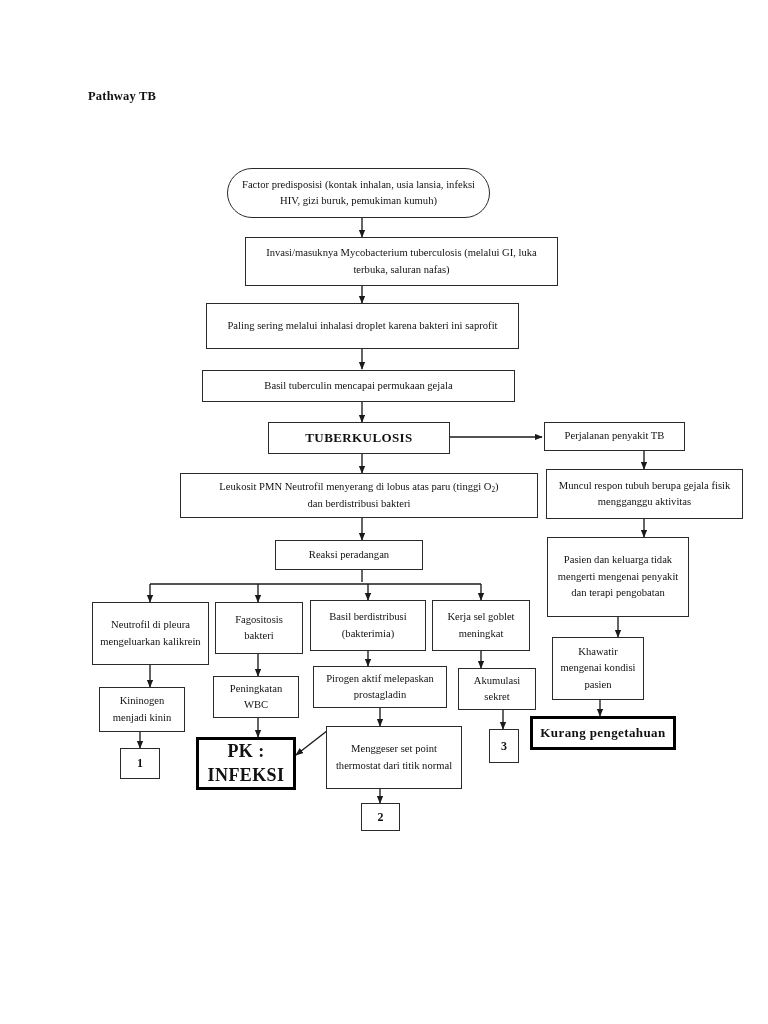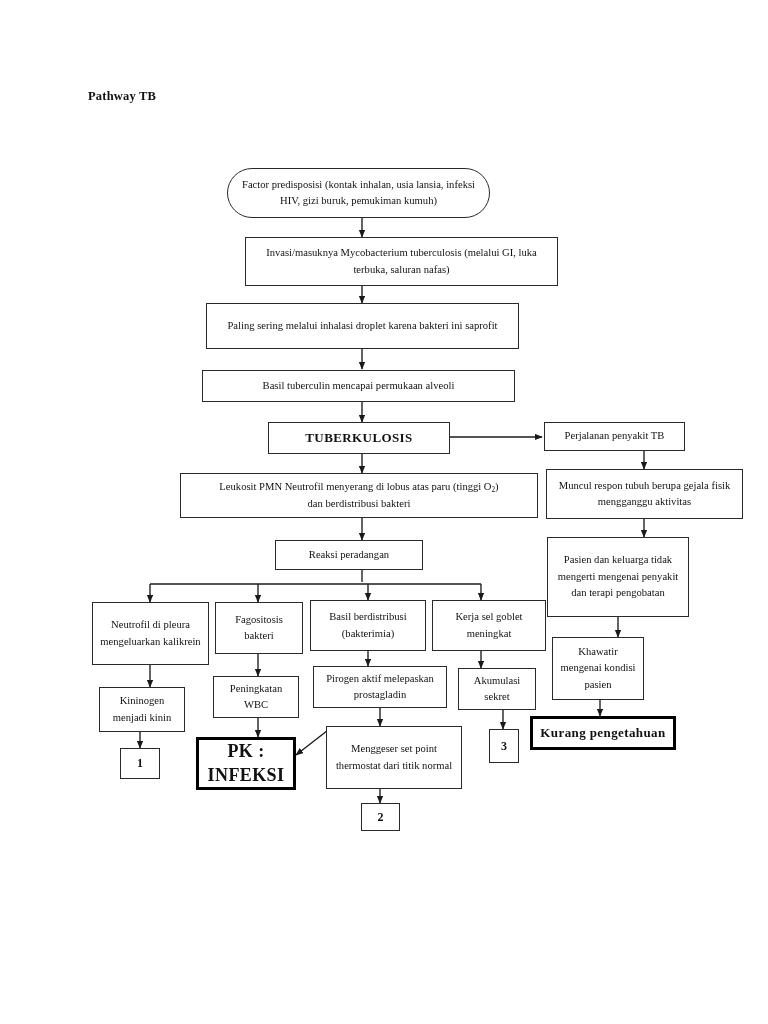--- a/index.html
+++ b/index.html
@@ -161,21 +161,21 @@
 
   <div class="node" style="left:206px; top:237px; width:313px; height:49px;margin-left:39px;">
     <span class="txt">Invasi/masuknya Mycobacterium tuberculosis (melalui GI, luka terbuka, saluran nafas)</span>
   </div>
 
   <div class="node" style="left:206px; top:303px; width:313px; height:46px;">
     <span class="txt">Paling sering melalui inhalasi droplet karena bakteri ini saprofit</span>
   </div>
 
   <div class="node" style="left:202px; top:370px; width:313px; height:32px;">
-    <span class="txt">Basil tuberculin mencapai permukaan alveoli</span>
+    <span class="txt">Basil tuberculin mencapai permukaan gejala</span>
   </div>
 
   <div class="node bold" style="left:268px; top:422px; width:182px; height:32px;">
     <span class="txt">TUBERKULOSIS</span>
   </div>
 
   <div class="node" style="left:544px; top:422px; width:141px; height:29px;">
     <span class="txt">Perjalanan penyakit TB</span>
   </div>
 
@@ -203,21 +203,21 @@
   </div>
 
   <div class="node" style="left:215px; top:602px; width:88px; height:52px;">
     <span class="txt">Fagositosis bakteri</span>
   </div>
 
   <div class="node" style="left:310px; top:600px; width:116px; height:51px;">
     <span class="txt">Basil berdistribusi (bakterimia)</span>
   </div>
 
-  <div class="node" style="left:432px; top:600px; width:114px; height:51px;">
+  <div class="node" style="left:432px; top:600px; width:98px; height:51px;">
     <span class="txt">Kerja sel goblet meningkat</span>
   </div>
 
   <div class="node" style="left:552px; top:637px; width:92px; height:63px;">
     <span class="txt">Khawatir mengenai kondisi pasien</span>
   </div>
 
   <div class="node" style="left:313px; top:666px; width:134px; height:42px;">
     <span class="txt">Pirogen aktif melepaskan prostagladin</span>
   </div>

